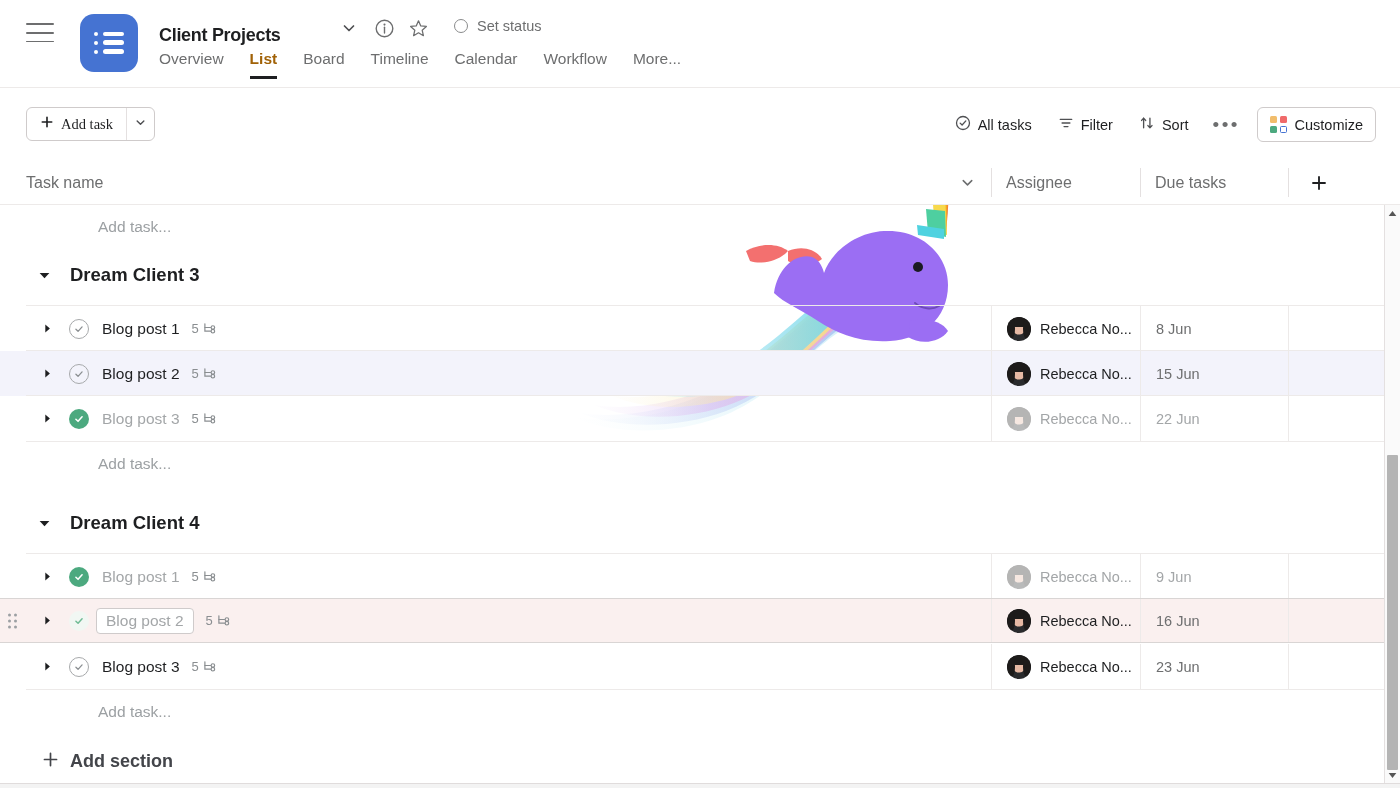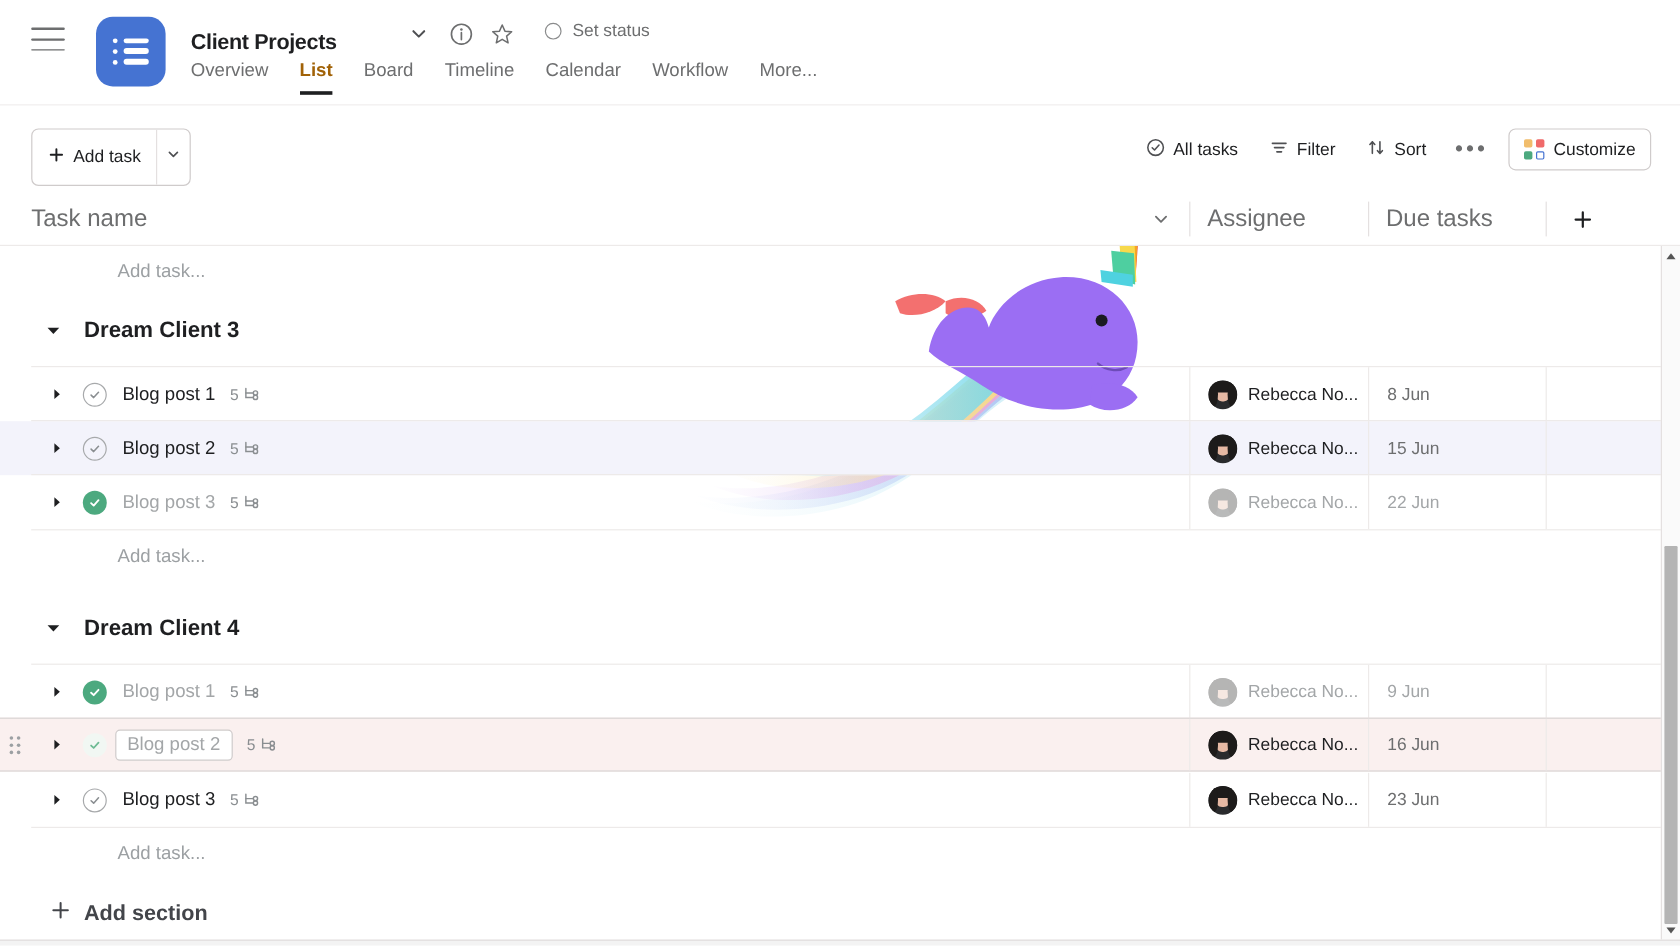--- a/index.html
+++ b/index.html
@@ -97,23 +97,24 @@
   }
   .av.faded { opacity: 0.32; }
 
   
   .toolbar {
     position: absolute; left: 0; top: 88px; width: 1400px; height: 72px;
     background: #fff;
   }
   .addtask-group {
     position: absolute; left: 26px; top: 19px;
-    height: 48px; display: flex;
+    height: 34px; display: flex;
     border: 1px solid #cfcbcb; border-radius: 6px; overflow: hidden;
     background: #fff;
+    font-family: Liberation Serif, serif;
   }
   .addtask-main {
     display: flex; align-items: center; gap: 7px;
     padding: 0 13px; font-size: 14.5px; color: #1e1f21; cursor: pointer;
     white-space: nowrap;
   }
   .addtask-caret {
     width: 28px; display: flex; align-items: center; justify-content: center;
     border-left: 1px solid #e4e0e0; cursor: pointer;
   }
@@ -141,21 +142,21 @@
 
   
   .colhead {
     position: absolute; left: 0; top: 160px; width: 1400px; height: 45px;
     background: #fff;
     border-bottom: 1px solid #edeae9;
   }
   .colhead .ch {
     position: absolute; top: 0; height: 45px;
     display: flex; align-items: center;
-    font-size: 20px; color: #6d6e6f;
+    font-size: 16px; color: #6d6e6f;
   }
   #ch-task { left: 26px; }
   #ch-caret { left: 959px; }
   #ch-assignee { left: 1006px; }
   #ch-due { left: 1155px; }
   #ch-plus { left: 1310px; color: #1e1f21; }
   .colsep { position: absolute; top: 8px; width: 1px; height: 29px; background: #e4e0e0; }
   #cs1 { left: 991px; }
   #cs2 { left: 1140px; }
   #cs3 { left: 1288px; }

